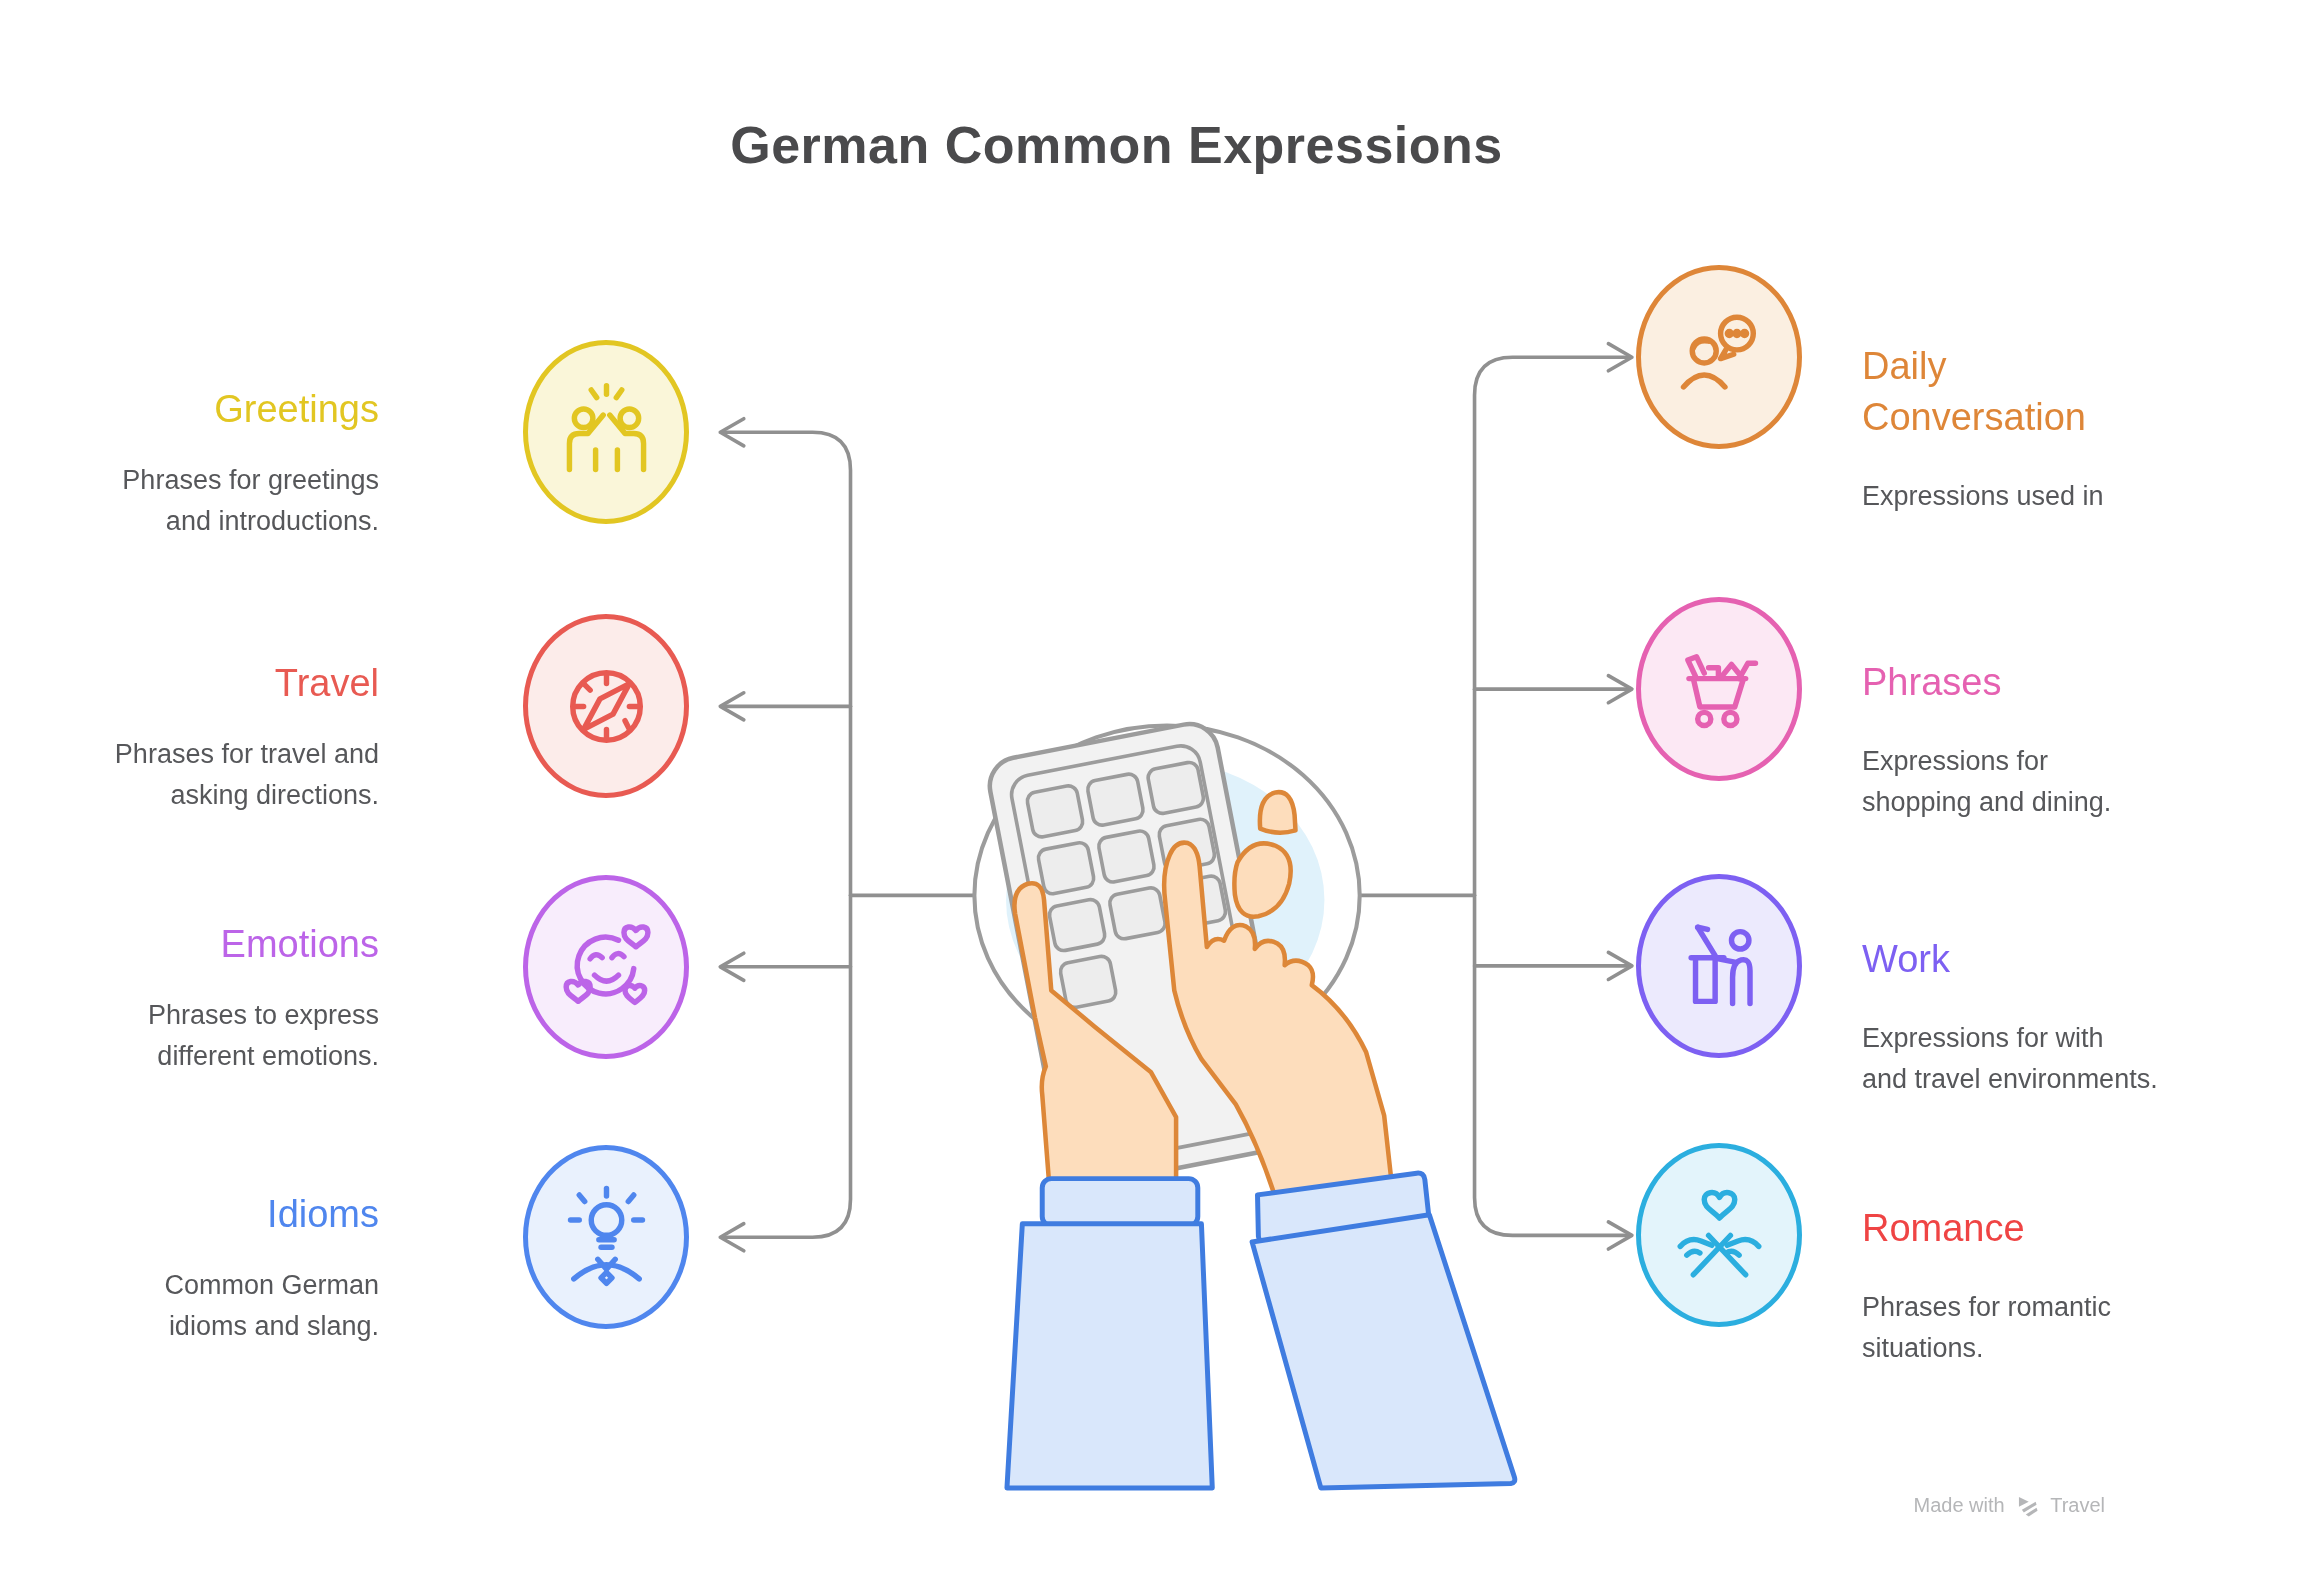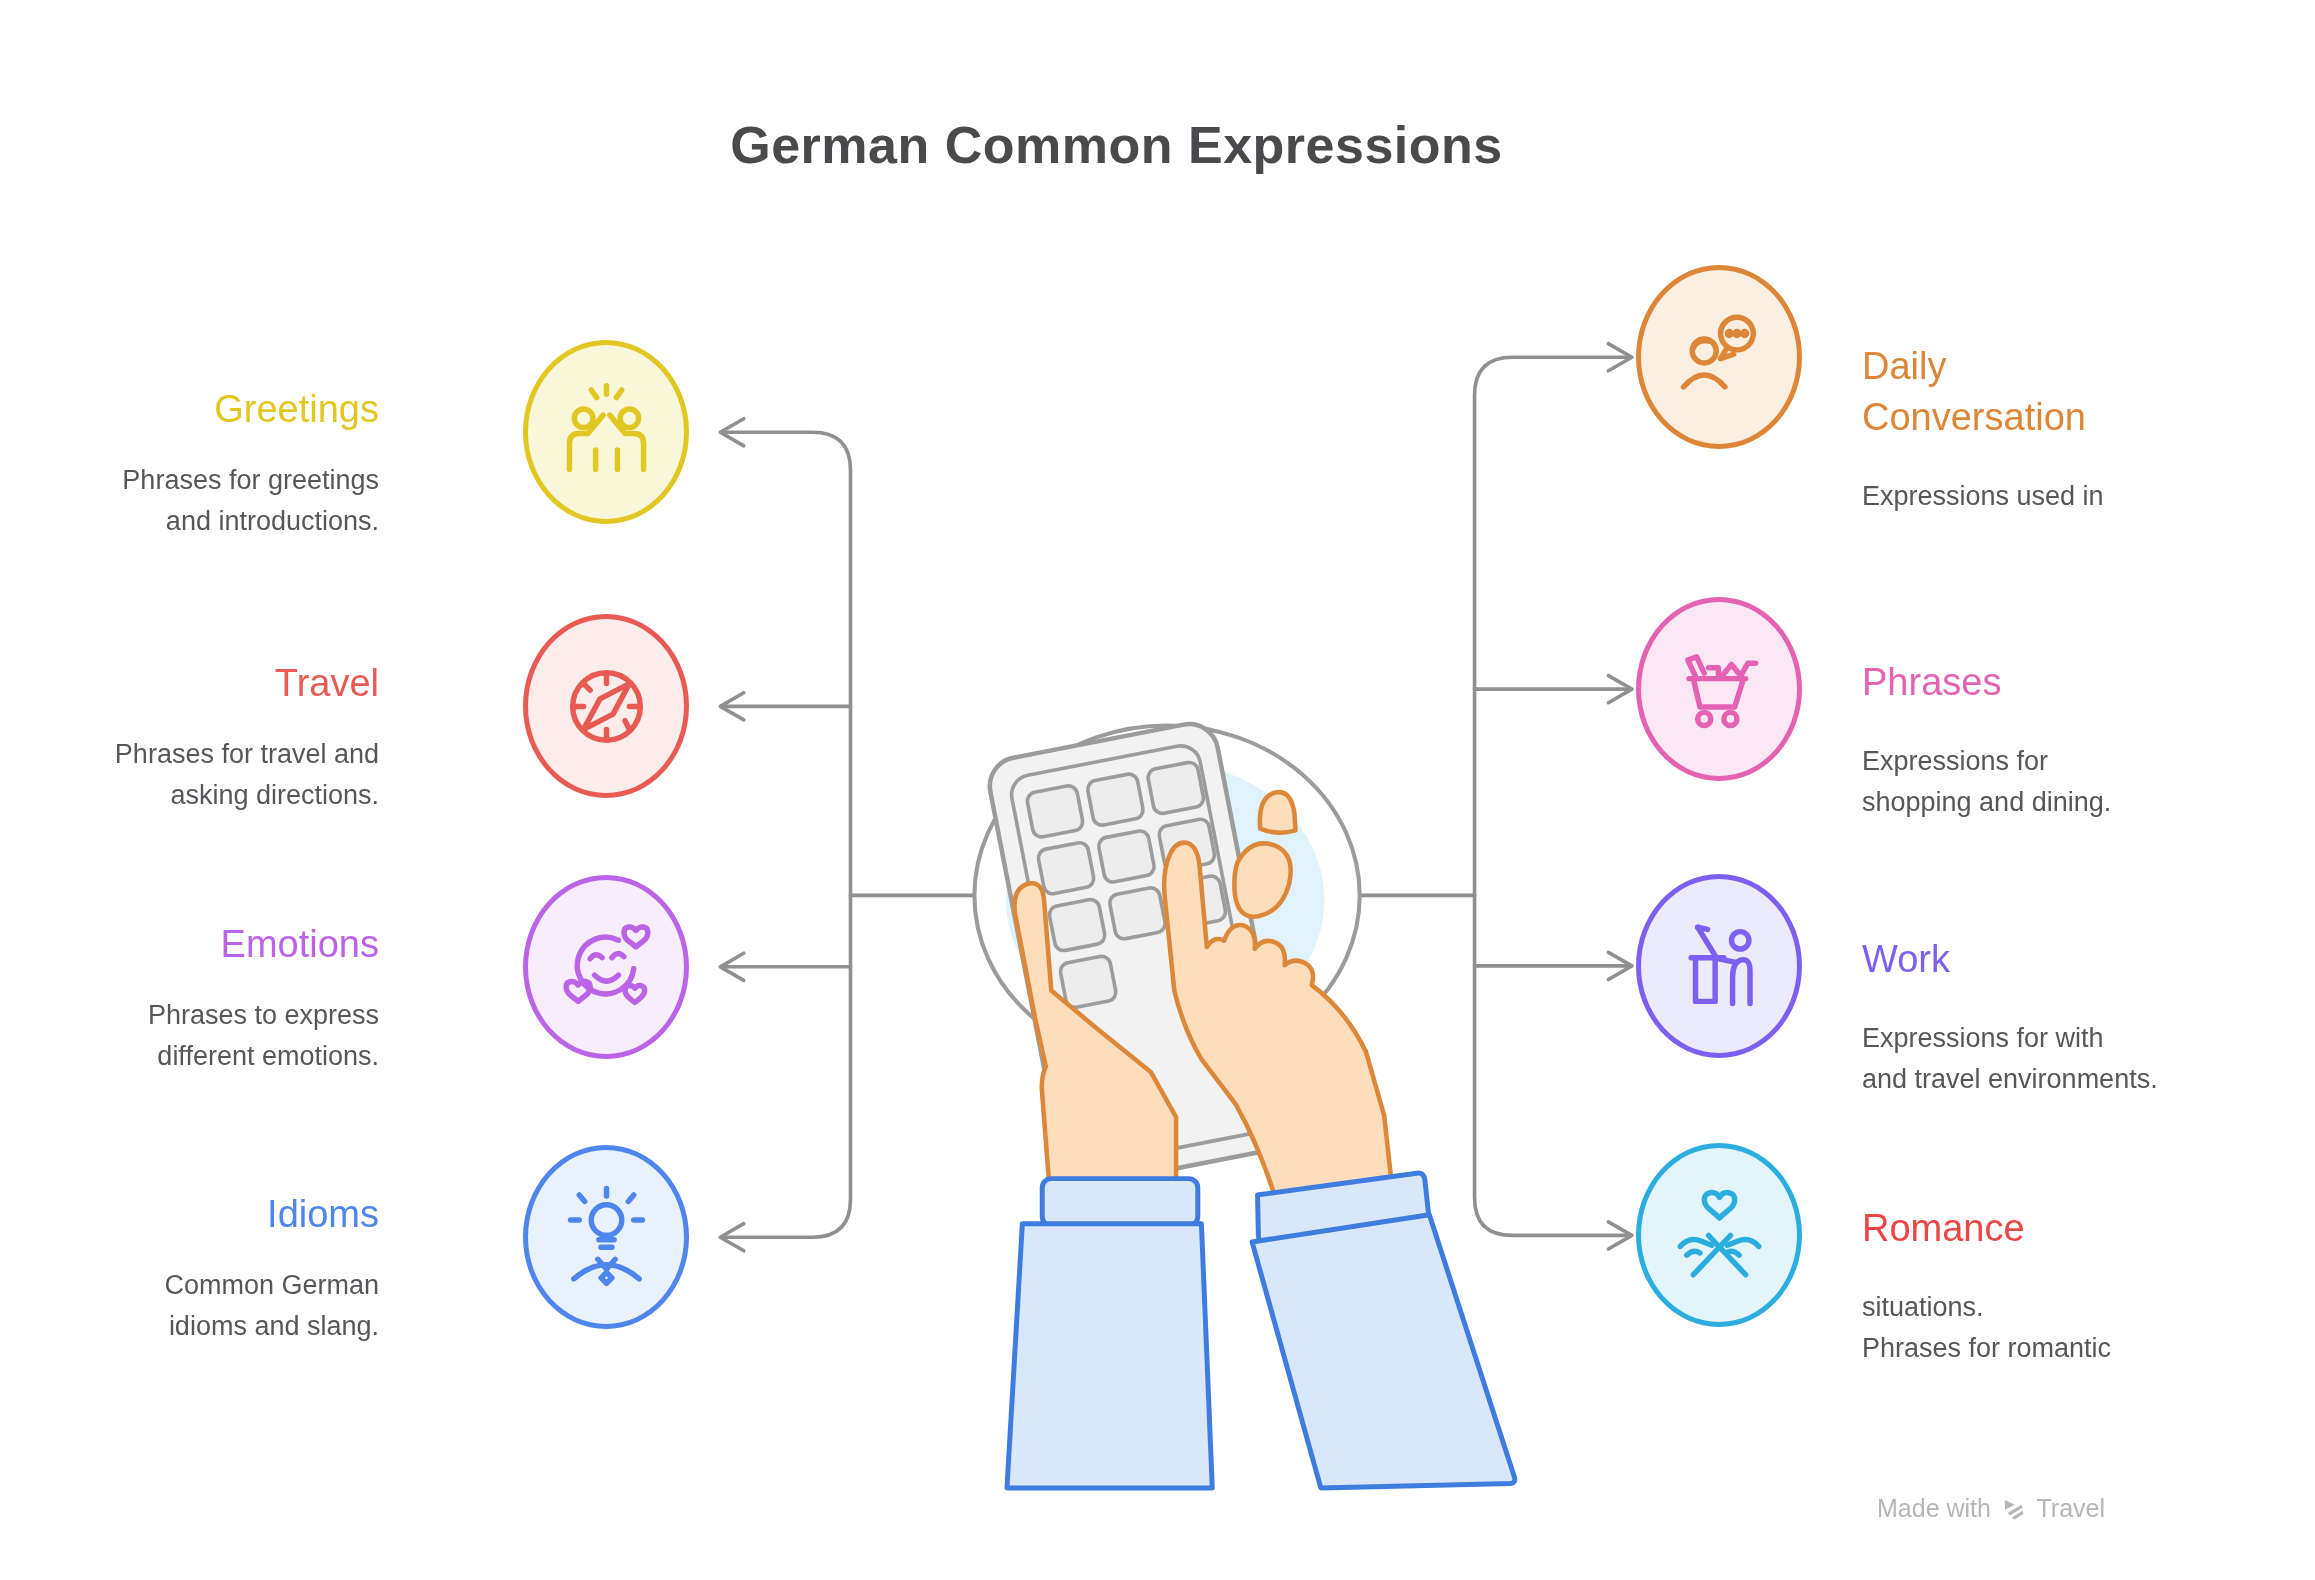--- a/index.html
+++ b/index.html
@@ -23,21 +23,21 @@
   .text-block{position:absolute;}
   .text-block.left{text-align:right;width:470px;}
   .text-block.right{text-align:left;width:434px;}
   .item-title{font-size:38px;line-height:47px;font-weight:400;}
   .text-block.right .item-title{line-height:51px;max-width:299px;}
   .item-desc{margin-top:27px;font-size:27px;line-height:41px;color:#56575A;}
   .text-block.right .item-desc{margin-top:33px;}
   .illo{position:absolute;left:959px;top:692px;width:597px;height:805px;}
   .watermark{
     position:absolute;top:1494px;right:128px;display:flex;align-items:center;
-    gap:11px;color:#B5B6B8;font-size:25px;
+    gap:11px;color:#B5B6B8;font-size:20px;
   }
   .watermark .napkin-logo{display:inline-flex;}
 </style>
 </head>
 <body>
 
 <div class="canvas">
 
   <h1 class="page-title">German Common Expressions</h1>
 
@@ -207,22 +207,22 @@
       <path d="M20 68 q6-6 12-2"></path>
       <path d="M26 86 L60 50"></path>
       <path d="M40 50 L74 86"></path>
       <path d="M86 60 q-8-9-19-5 l-10 4"></path>
       <path d="M68 68 q-6-6-12-2"></path>
     </svg>
   </div>
   <div class="text-block right" style="left:1862px;top:1203px;">
     <div class="item-title" style="color: #ef4444;">Romance</div>
     <div class="item-desc">
-      <div>situations.</div>
-        <div>Phrases for romantic</div>
+      <div>Phrases for romantic</div>
+        <div>situations.</div>
     </div>
   </div>
 
   <svg class="illo" viewBox="0 0 660 890">
     <ellipse cx="230" cy="225" rx="213" ry="188" fill="#ffffff" stroke="#9C9C9C" stroke-width="4.5"></ellipse>
     <ellipse cx="228" cy="230" rx="176" ry="153" fill="#E0F2FB"></ellipse>
     <g transform="rotate(-11 200 290)">
       <rect x="72" y="50" width="256" height="480" rx="32" fill="#F2F2F2" stroke="#9C9C9C" stroke-width="5"></rect>
       <rect x="94" y="72" width="212" height="436" rx="22" fill="none" stroke="#9C9C9C" stroke-width="4"></rect>
       <g fill="#EDEDED" stroke="#9C9C9C" stroke-width="4">

